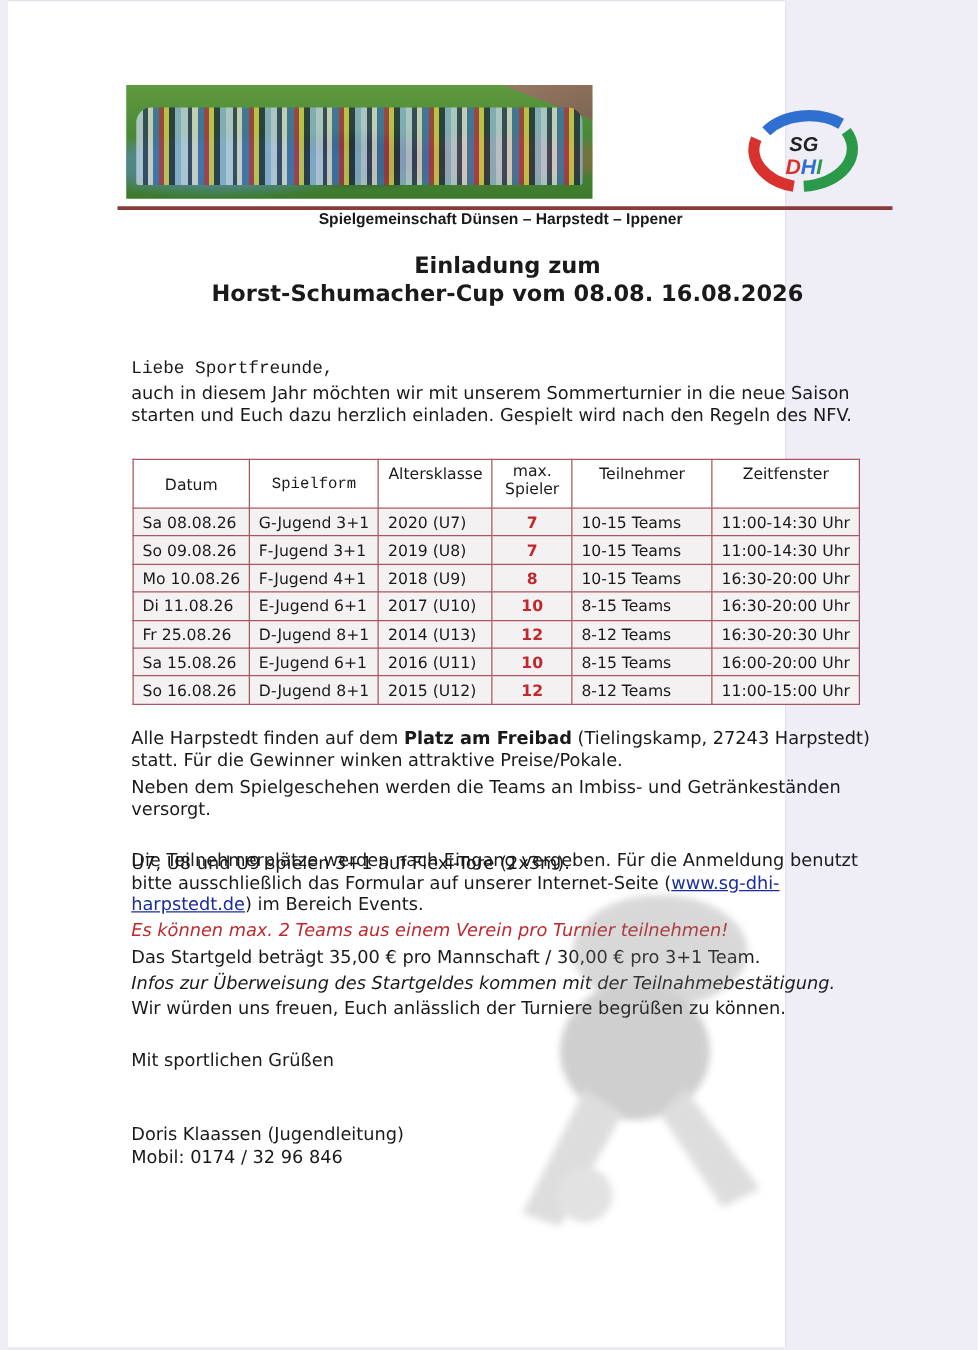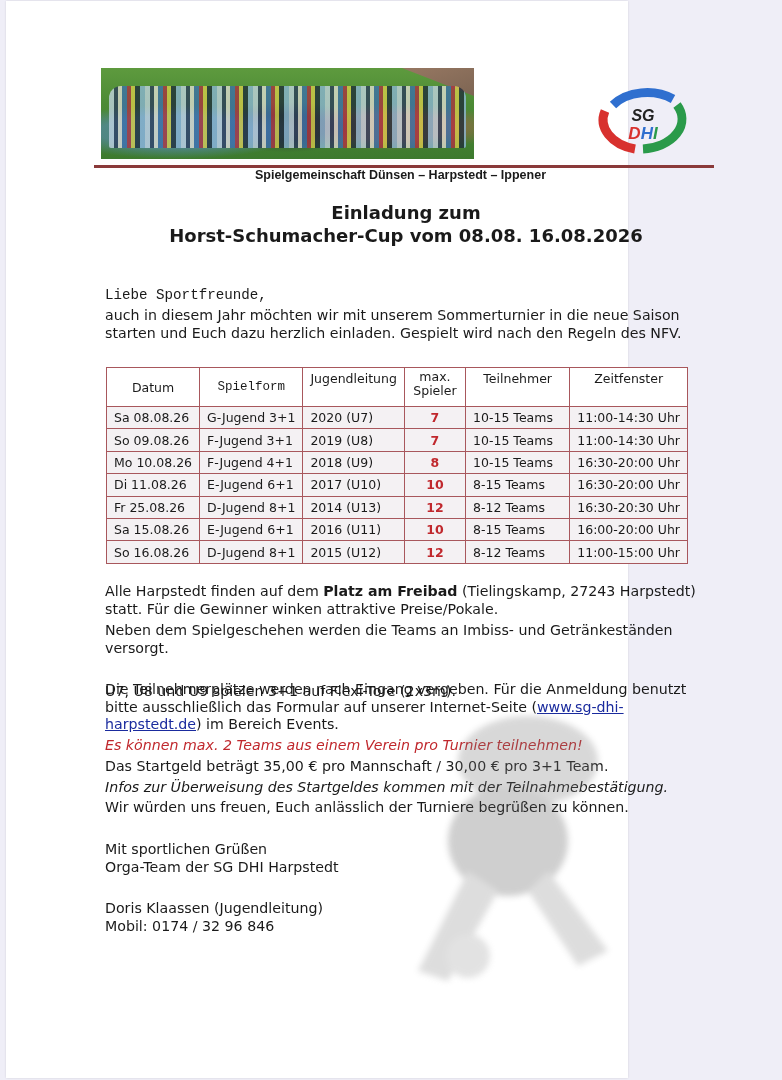--- a/index.html
+++ b/index.html
@@ -107,21 +107,21 @@
   </div>
 
   <div class="text greeting">Liebe Sportfreunde,</div>
   <div class="text intro">auch in diesem Jahr möchten wir mit unserem Sommerturnier in die neue Saison starten und Euch dazu herzlich einladen. Gespielt wird nach den Regeln des NFV.</div>
 
   <table class="sched">
     <thead>
       <tr>
         <th class="col-date">Datum</th>
         <th class="col-form">Spielform</th>
-        <th class="col-age top">Jugendleitung</th>
+        <th class="col-age top">Altersklasse</th>
         <th class="col-max top" style="white-space:normal;line-height:14px;padding-top:2px;">max. Spieler</th>
         <th class="col-teams top">Teilnehmer</th>
         <th class="top">Zeitfenster</th>
       </tr>
     </thead>
     <tbody id="sched-body">
         <tr>
           <td>Sa 08.08.26</td>
           <td>G-Jugend 3+1</td>
           <td>2020 (U7)</td>
@@ -191,16 +191,15 @@
 
   <svg class="watermark" viewBox="0 0 300 290">
     <ellipse cx="150" cy="60" rx="70" ry="45" fill="#777"></ellipse>
     <ellipse cx="130" cy="140" rx="60" ry="55" fill="#555"></ellipse>
     <path d="M90 170 L40 270 L70 280 L120 190 Z" fill="#888"></path>
     <path d="M170 170 L230 250 L200 265 L150 190 Z" fill="#888"></path>
     <circle cx="90" cy="255" r="22" fill="#999"></circle>
   </svg>
 
   <div class="p" style="top:840px;">Mit sportlichen Grüßen</div>
-  <div class="p" style="top:858px;">Orga-Team der SG DHI Harpstedt</div>
   <div class="p" style="top:899px;">Doris Klaassen (Jugendleitung)</div>
   <div class="p" style="top:917px;">Mobil: 0174 / 32 96 846</div>
 </div>
 
 </body></html>

